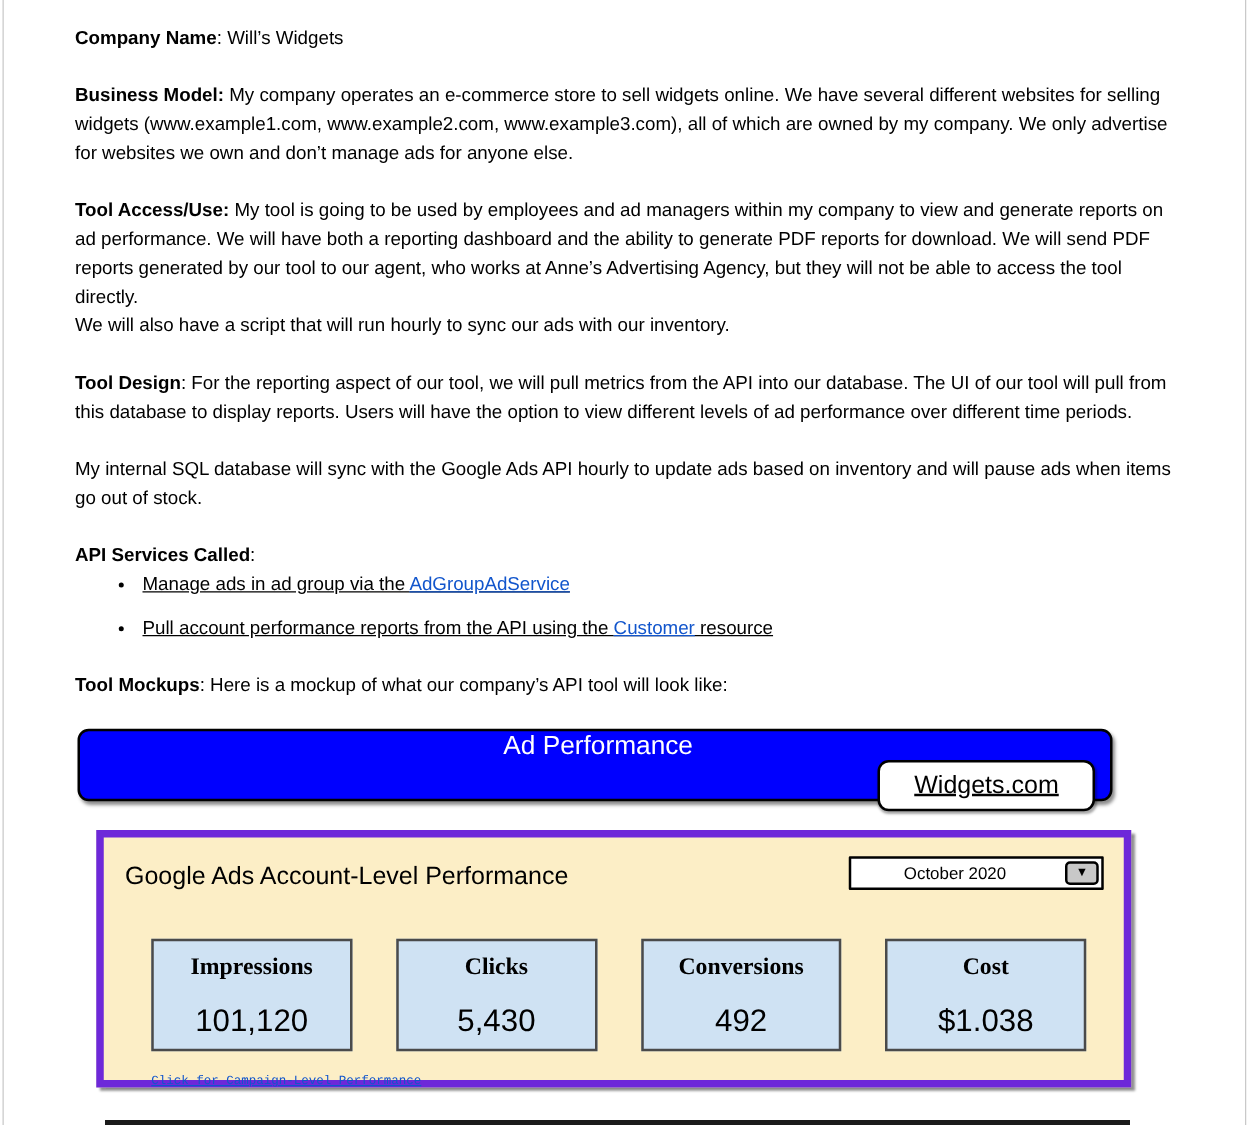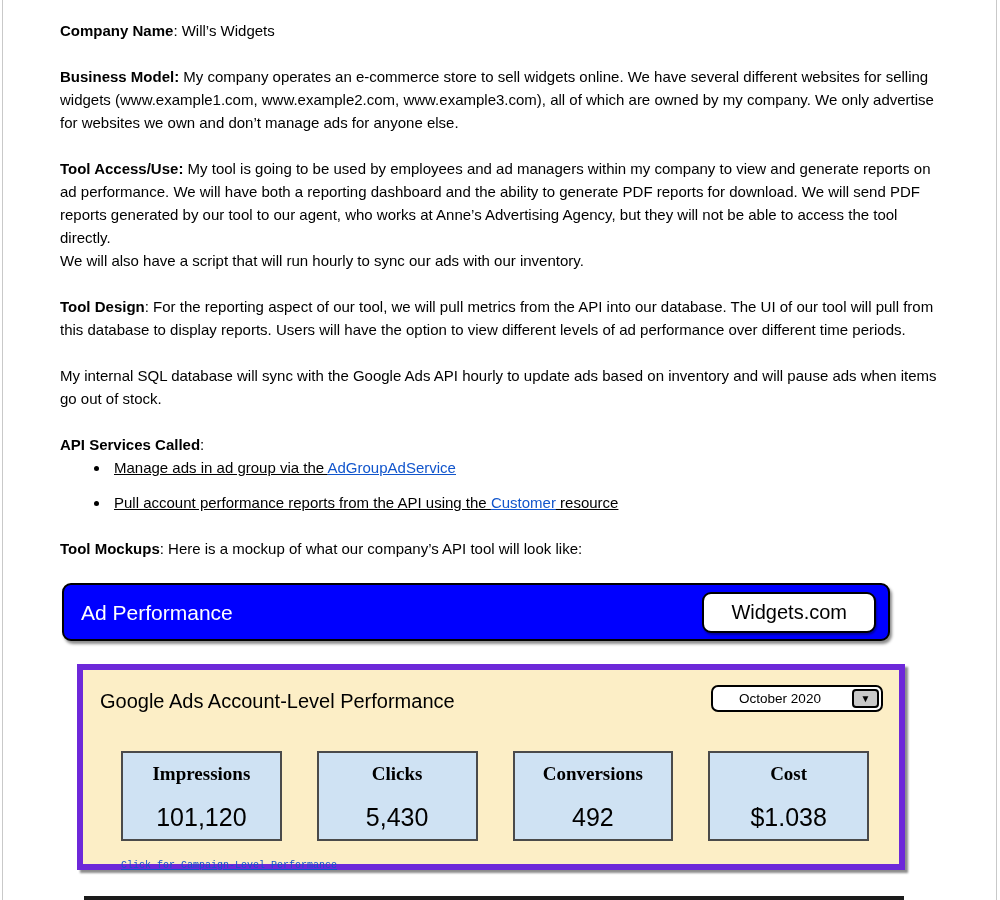--- a/index.html
+++ b/index.html
@@ -26,53 +26,55 @@
   
   .mock-bar {
     margin-left: 2px;
     width: 828px; height: 58px;
     background: #0000ff;
     border: 2px solid #000;
     border-radius: 9px;
     box-shadow: 2px 3px 3px rgba(0,0,0,0.45);
     display: flex; align-items: center;
     padding: 0 12px 0 17px;
+    flex-direction: column;
   }
   .mock-bar-title { color: #ffffff; font-size: 21px; }
   .mock-bar-btn {
     margin-left: auto;
     background: #ffffff;
     border: 2px solid #000;
     border-radius: 9px;
     box-shadow: 1px 2px 2px rgba(0,0,0,0.35);
     font-size: 20px; color: #000;
     padding: 7px 27px;
     cursor: pointer;
     font-family: "Liberation Sans", sans-serif;
+    text-decoration: underline;
   }
 
   
   .mock-panel {
     margin-top: 23px;
     margin-left: 17px;
     width: 828px; height: 206px;
     background: #fceec6;
     border: 6px solid #6d28d9;
     box-shadow: 3px 3px 2px rgba(0,0,0,0.45);
     padding: 15px 16px 0 17px;
     position: relative;
   }
   .mock-panel-head { display: flex; align-items: flex-start; justify-content: space-between; }
   .mock-panel-title { font-size: 20px; margin-top: 5px; }
   .mock-dropdown {
     position: relative;
-    width: 172px; height: 27px;
+    width: 204px; height: 27px;
     background: #fff;
     border: 2px solid #000;
-    border-radius: 7px;
+    border-radius: 1px;
     display: flex; align-items: flex-end;
     padding-right: 34px;
     cursor: pointer;
   }
   .mock-dropdown-value { flex: 1; text-align: center; font-size: 13.5px; }
   .mock-dropdown-btn {
     position: absolute; right: 2px; top: 2px;
     width: 27px; height: 19px;
     background: #c8c8c8;
     border: 2px solid #000;

